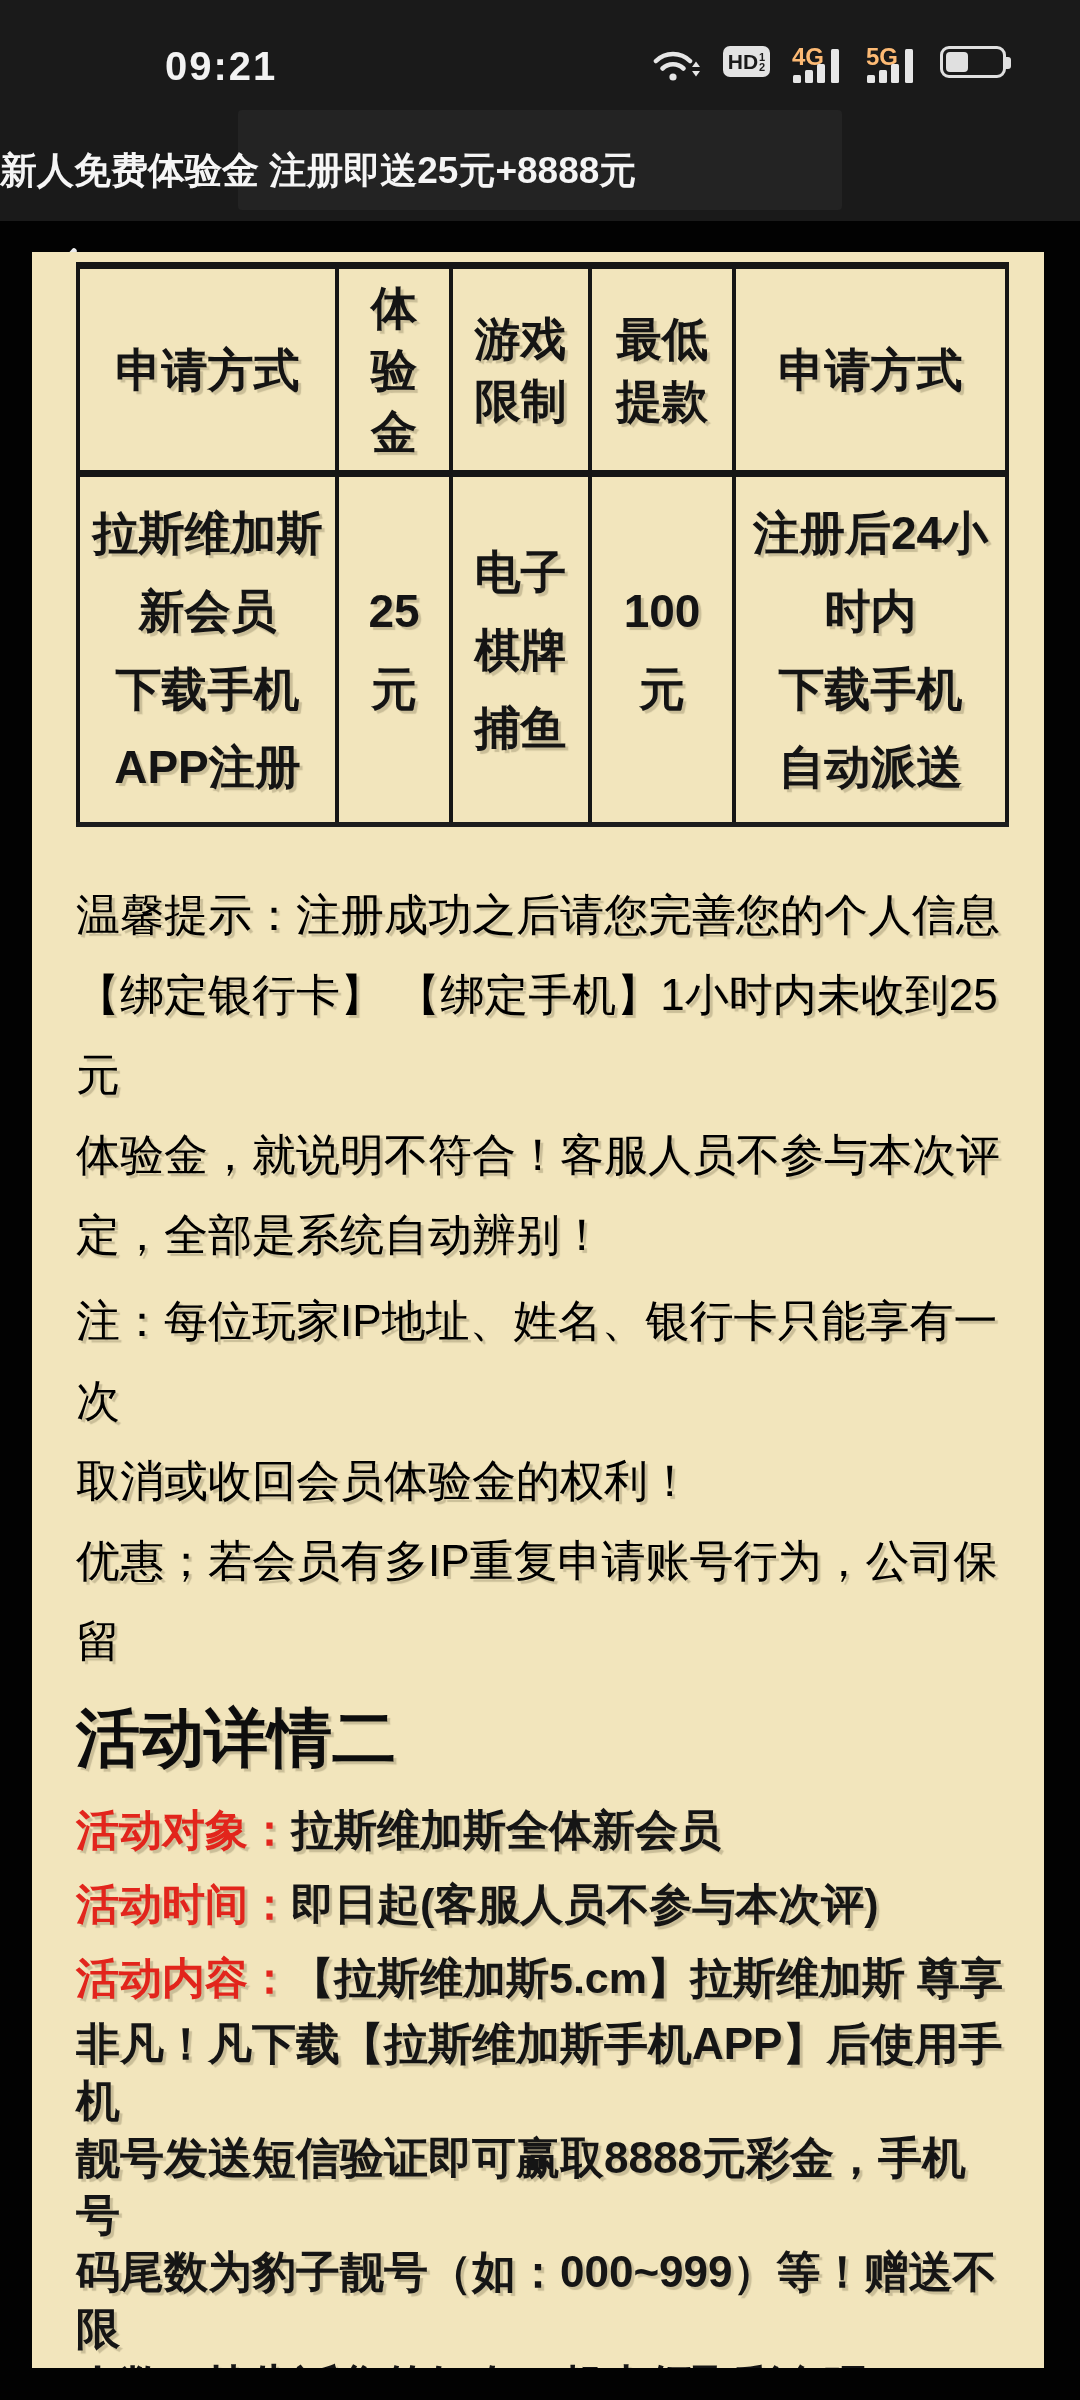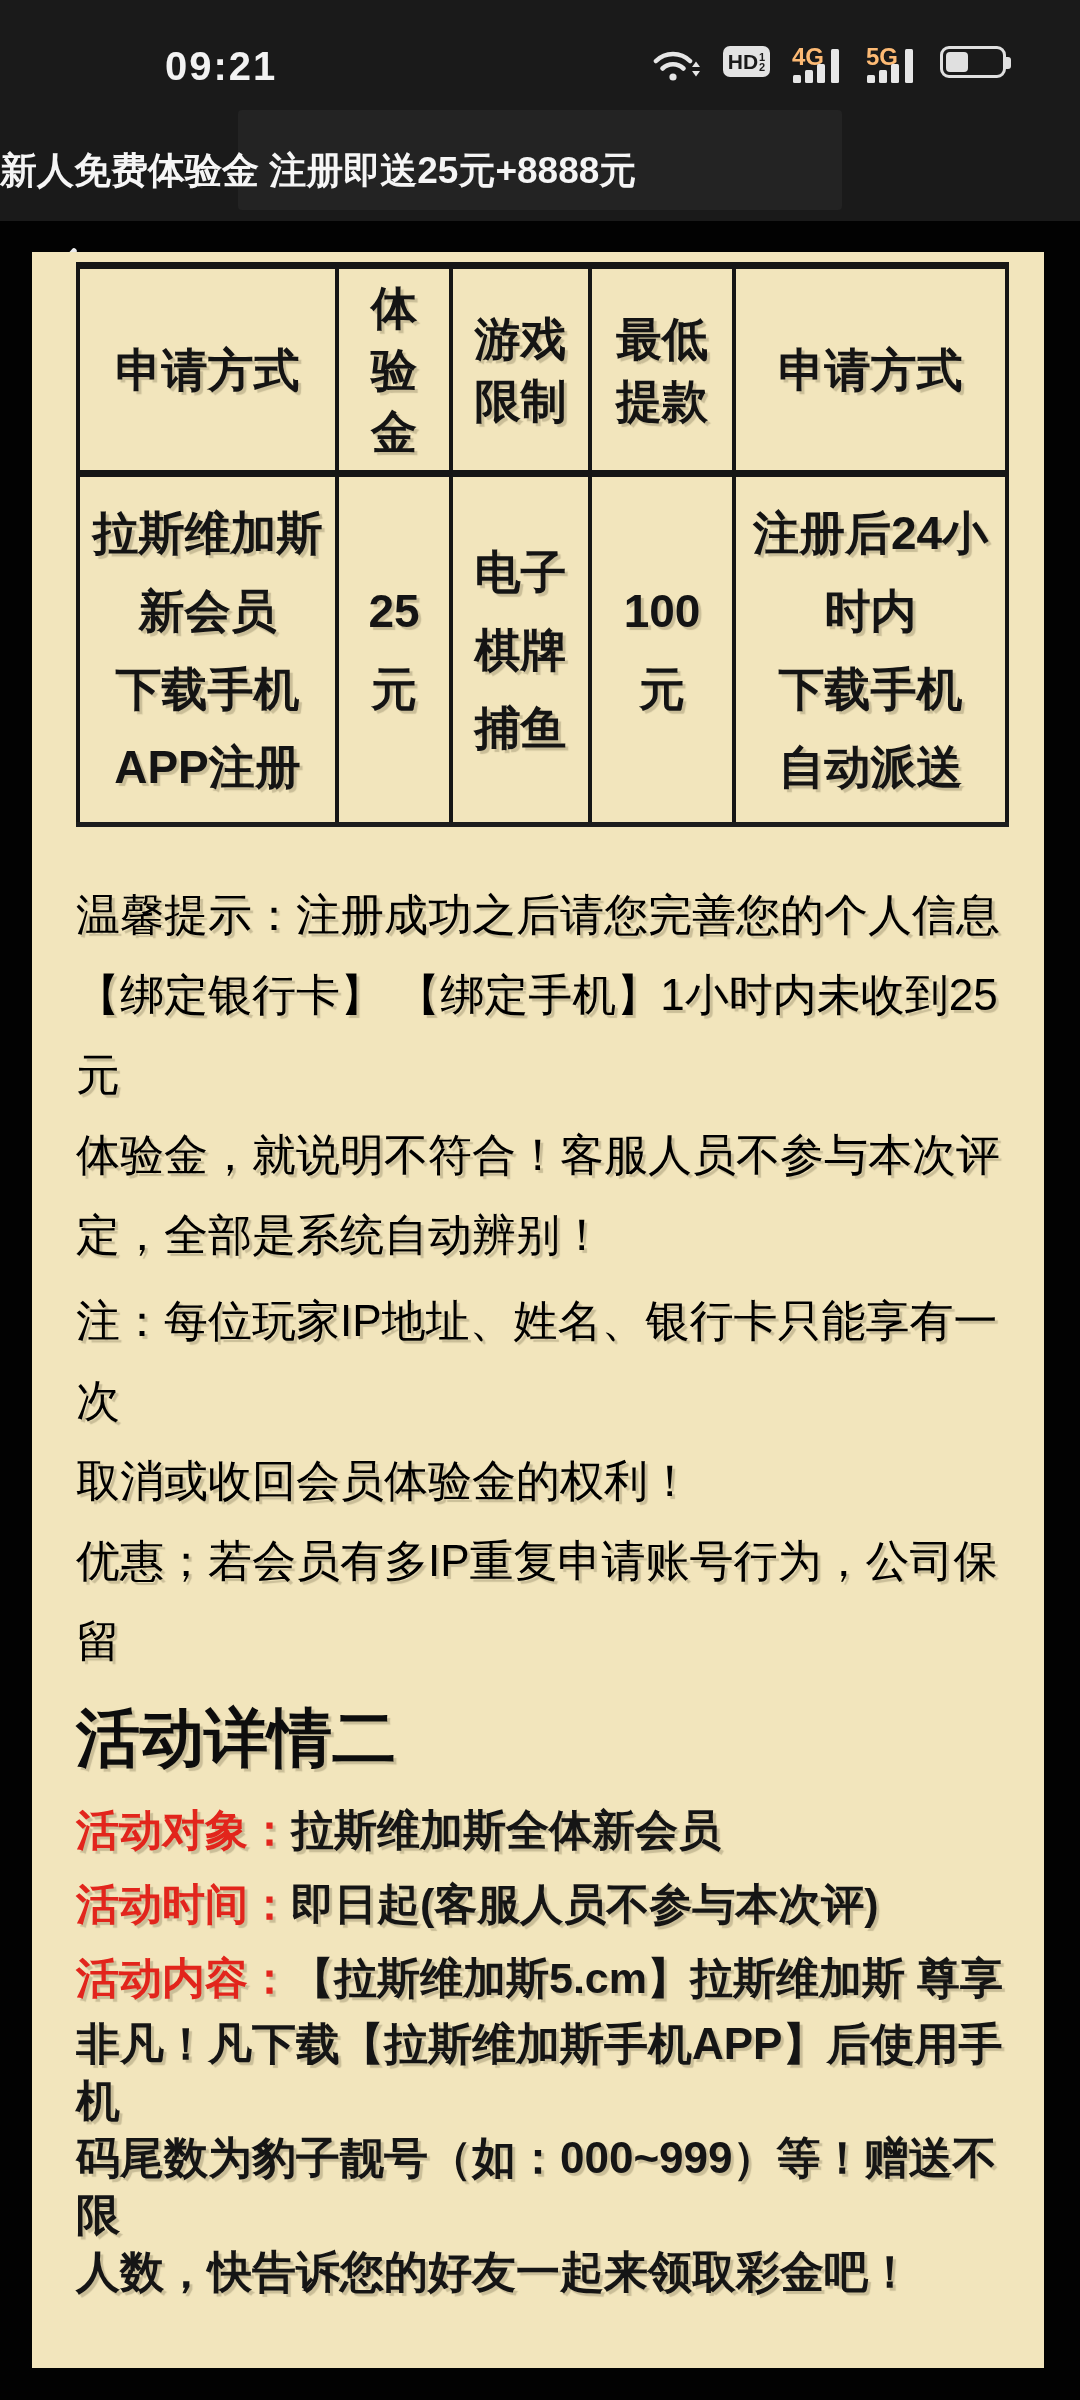--- a/index.html
+++ b/index.html
@@ -182,18 +182,19 @@
       <div>
         <span class="red">活动时间：</span><span>即日起(客服人员不参与本次评)</span>
       </div>
       <div>
         <span class="red">活动内容：</span><span>【拉斯维加斯5.cm】拉斯维加斯 尊享</span>
       </div>
     </div>
 
     <div class="cwrap">
       <div>非凡！凡下载【拉斯维加斯手机APP】后使用手机</div>
+      <div>靓号发送短信验证即可赢取8888元彩金，手机号</div>
       <div>码尾数为豹子靓号（如：000~999）等！赠送不限</div>
       <div>人数，快告诉您的好友一起来领取彩金吧！</div>
     </div>
 
   </div>
 </div>
 
 </body></html>

